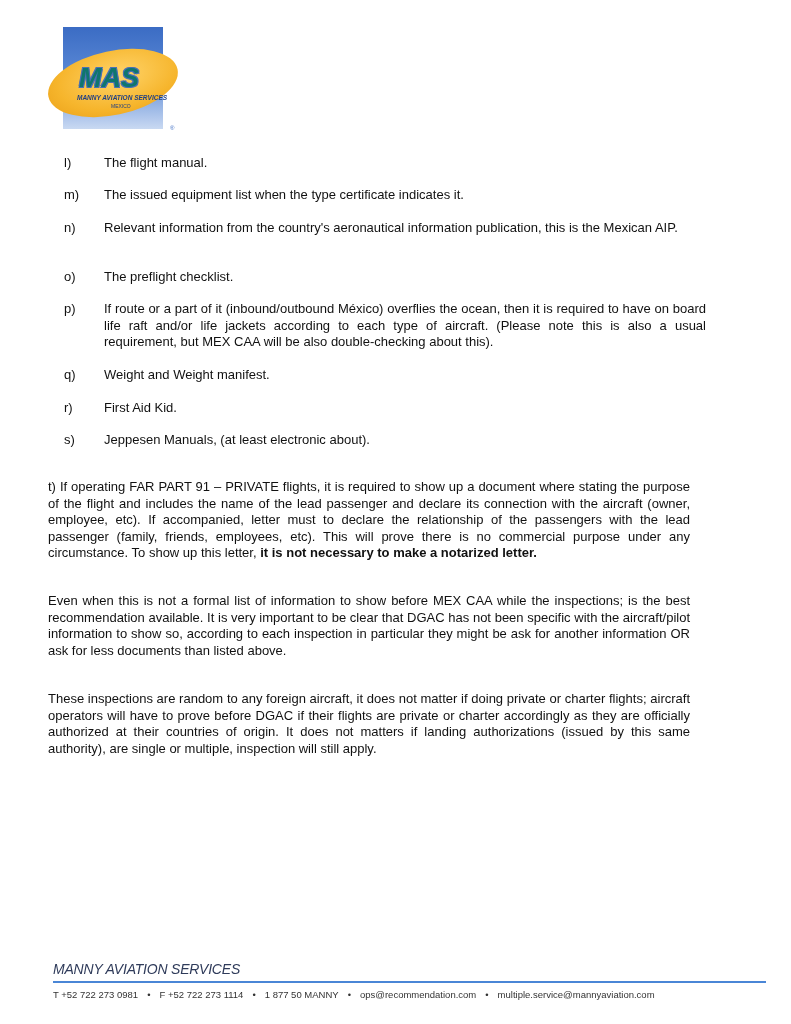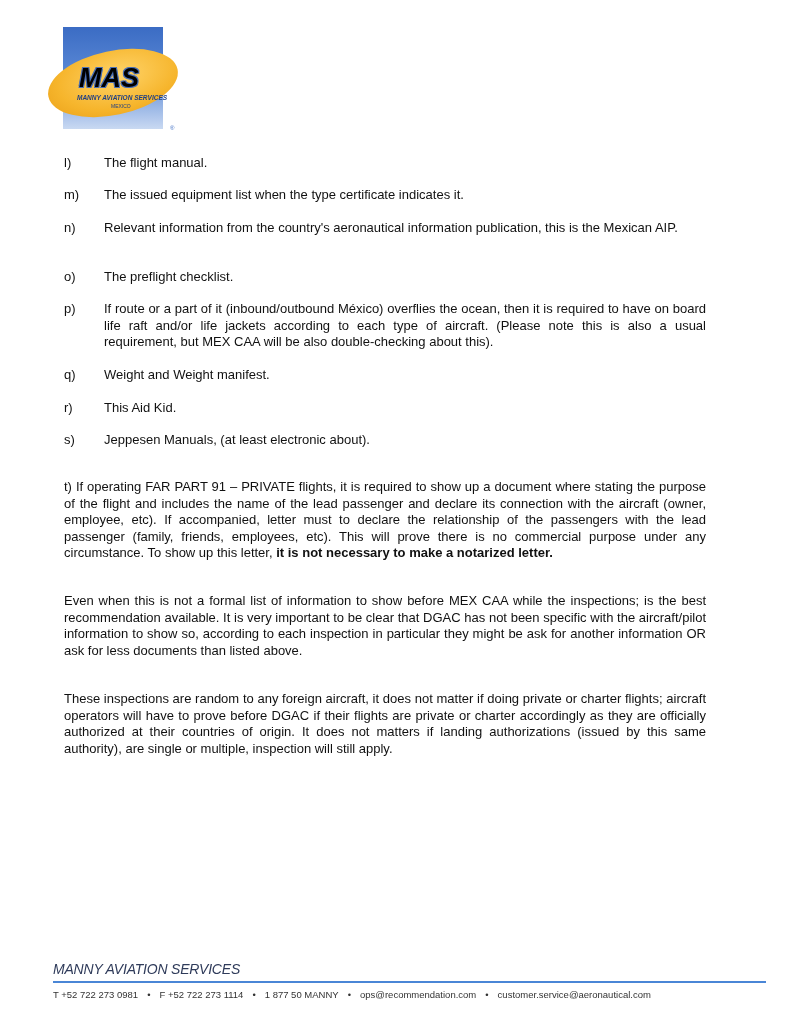--- a/index.html
+++ b/index.html
@@ -1,25 +1,25 @@
 <!DOCTYPE html>
 <html><head>
   <meta charset="utf-8">
   <style>
     html, body { margin: 0; padding: 0; background: #ffffff; }
     body { width: 791px; height: 1024px; position: relative; overflow: hidden; font-family: "Liberation Sans", sans-serif; color: #111; }
     .logo { position: absolute; left: 47px; top: 25px; width: 135px; height: 110px; }
     .logo-square { position: absolute; left: 16px; top: 2px; width: 100px; height: 102px; background: linear-gradient(180deg, #3b6cc4 0%, #5c8ad6 50%, #c9d9f2 100%); }
     .logo-oval { position: absolute; left: 0; top: 26px; width: 132px; height: 64px; border-radius: 50%; background: radial-gradient(ellipse at 55% 40%, #ffd46a 0%, #f6b52c 60%, #e79a12 100%); transform: rotate(-12deg); }
-    .logo-mas { position: absolute; left: 32px; top: 38px; font-size: 27px; font-weight: bold; font-style: italic; color: #000000; letter-spacing: 0px; text-shadow: 1px 1px 0 #4a6fb5, -1px -1px 0 #4a6fb5, 1px -1px 0 #4a6fb5, -1px 1px 0 #4a6fb5; }
+    .logo-mas { position: absolute; left: 32px; top: 38px; font-size: 27px; font-weight: bold; font-style: italic; color: #0f766e; letter-spacing: 0px; text-shadow: 1px 1px 0 #4a6fb5, -1px -1px 0 #4a6fb5, 1px -1px 0 #4a6fb5, -1px 1px 0 #4a6fb5; }
     .logo-sub { position: absolute; left: 30px; top: 69px; font-size: 6.5px; font-weight: bold; font-style: italic; color: #1f3f85; white-space: nowrap; }
     .logo-mex { position: absolute; left: 64px; top: 78px; font-size: 5px; color: #1f3f85; }
     .logo-reg { position: absolute; left: 123px; top: 100px; font-size: 6px; color: #3b6cc4; }
 
-    .body-text { position: absolute; left: 64px; width: 642px; font-size: 13px; line-height: 16.5px; }
+    .body-text { position: absolute; left: 48px; width: 642px; font-size: 13px; line-height: 16.5px; }
     .item { position: absolute; left: 64px; width: 642px; font-size: 13px; line-height: 16.5px; }
     .item .lbl { position: absolute; left: 0; top: 0; }
     .item .txt { margin-left: 40px; text-align: justify; }
     .para { text-align: justify; }
     .bold { font-weight: bold; }
 
     .footer-title { position: absolute; left: 53px; top: 961px; font-size: 14px; font-style: italic; color: #2f3b5a; letter-spacing: -0.2px; }
     .footer-rule { position: absolute; left: 53px; top: 981px; width: 713px; height: 2px; background: #4a86d6; }
     .footer-contacts { position: absolute; left: 53px; top: 989px; width: 720px; font-size: 9.5px; color: #333; white-space: nowrap; }
     .footer-contacts span { margin-right: 0; text-align: center; }
@@ -56,30 +56,30 @@
 <div class="item" style="top:301px">
   <span class="lbl">p)</span>
   <div class="txt">If route or a part of it (inbound/outbound México) overflies the ocean, then it is required to have on board life raft and/or life jackets according to each type of aircraft. (Please note this is also a usual requirement, but MEX CAA will be also double-checking about this).</div>
 </div>
 <div class="item" style="top:367px">
   <span class="lbl">q)</span>
   <div class="txt">Weight and Weight manifest.</div>
 </div>
 <div class="item" style="top:400px">
   <span class="lbl">r)</span>
-  <div class="txt">This Aid Kid.</div>
+  <div class="txt">First Aid Kid.</div>
 </div>
 <div class="item" style="top:432px">
   <span class="lbl">s)</span>
   <div class="txt">Jeppesen Manuals, (at least electronic about).</div>
 </div>
 
 <div class="body-text para" style="top:479px"><span>t) If operating FAR PART 91 – PRIVATE flights, it is required to show up a document where stating the purpose of the flight and includes the name of the lead passenger and declare its connection with the aircraft (owner, employee, etc). If accompanied, letter must to declare the relationship of the passengers with the lead passenger (family, friends, employees, etc). This will prove there is no commercial purpose under any circumstance. To show up this letter, </span><span class="bold">it is not necessary to make a notarized letter.</span></div>
 
 <div class="body-text para" style="top:593px">Even when this is not a formal list of information to show before MEX CAA while the inspections; is the best recommendation available. It is very important to be clear that DGAC has not been specific with the aircraft/pilot information to show so, according to each inspection in particular they might be ask for another information OR ask for less documents than listed above.</div>
 
 <div class="body-text para" style="top:691px">These inspections are random to any foreign aircraft, it does not matter if doing private or charter flights; aircraft operators will have to prove before DGAC if their flights are private or charter accordingly as they are officially authorized at their countries of origin. It does not matters if landing authorizations (issued by this same authority), are single or multiple, inspection will still apply.</div>
 
 <div class="footer-title">MANNY AVIATION SERVICES</div>
 <div class="footer-rule"></div>
 <div class="footer-contacts">
-  <span>T +52 722 273 0981</span><span class="sep">•</span><span>F +52 722  273 1114</span><span class="sep">•</span><span>1 877 50 MANNY</span><span class="sep">•</span><span>ops@recommendation.com</span><span class="sep">•</span><span>customer.service@aeronautical.com</span>
+  <span>T +52 722 273 0981</span><span class="sep">•</span><span>F +52 722  273 1114</span><span class="sep">•</span><span>1 877 50 MANNY</span><span class="sep">•</span><span>ops@recommendation.com</span><span class="sep">•</span><span>multiple.service@mannyaviation.com</span>
 </div>
 
 </body></html>

